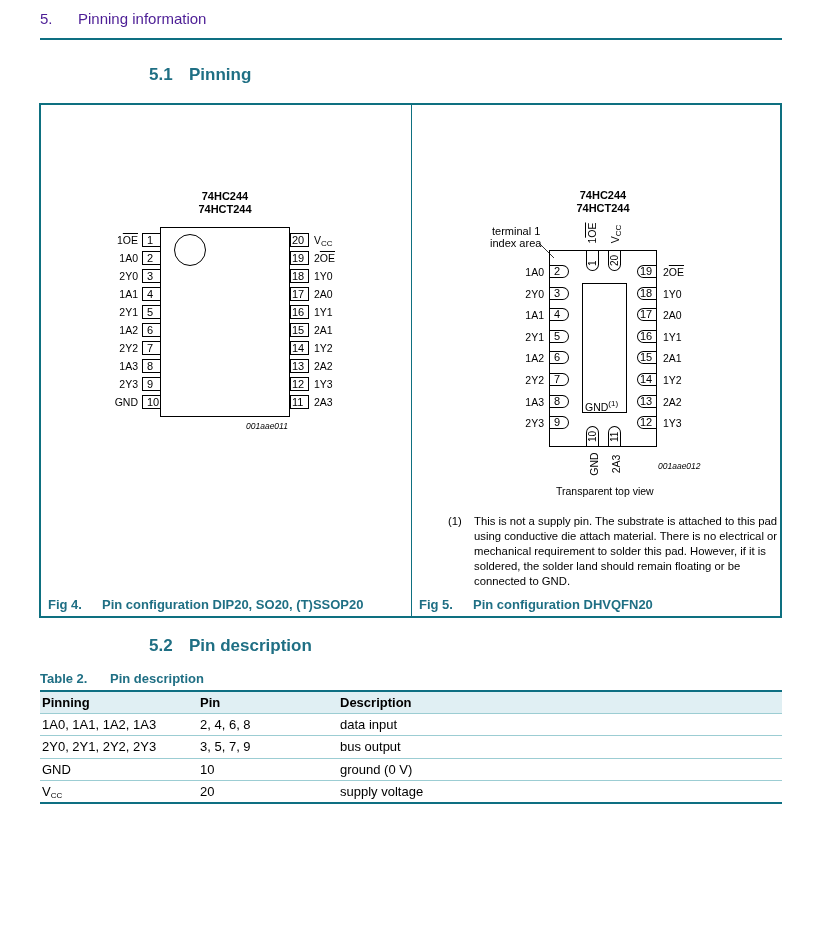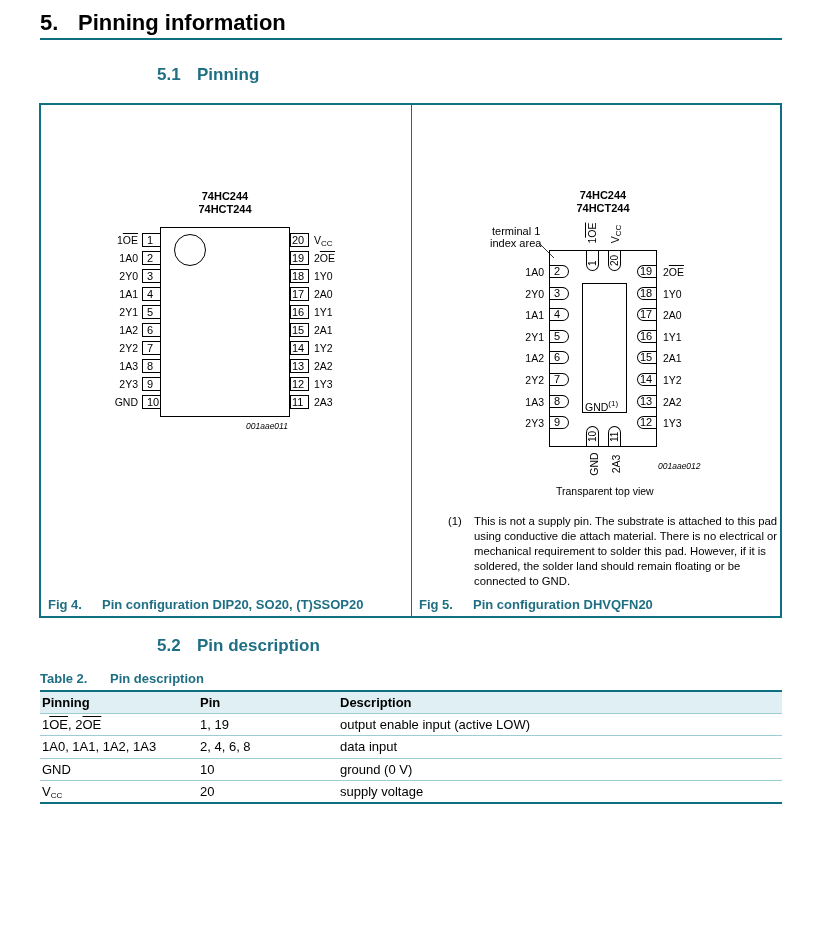--- a/index.html
+++ b/index.html
@@ -1,24 +1,24 @@
 <!DOCTYPE html>
 <html><head>
   <meta charset="utf-8">
   <style>
     * { box-sizing: border-box; margin: 0; padding: 0; }
     html, body { width: 835px; height: 940px; background: #ffffff; overflow: hidden; }
     body { position: relative; font-family: "Liberation Sans", sans-serif; color: #000; }
 
-    .h1 { position: absolute; left: 40px; top: 10px; font-size: 22px; font-weight: bold; color: #000000; }
+    .h1 { position: absolute; left: 40px; top: 10px; font-size: 15px; font-weight: normal; color: #4c1d95; }
     .h1 .num { display: inline-block; width: 38px; }
     .h1-rule { position: absolute; left: 40px; top: 38px; width: 742px; height: 2px; background: #0e6f82; }
 
     .h2 { position: absolute; left: 149px; font-size: 17px; font-weight: bold; color: #1f6f84; }
-    .h2 .num { display: inline-block; width: 40px; margin-left: 8px; }
+    .h2 .num { display: inline-block; width: 40px; }
 
     .figbox { position: absolute; left: 39px; top: 103px; width: 743px; height: 515px; border: 2px solid #0e7080; }
     .figdiv { position: absolute; left: 370px; top: 0; width: 1px; height: 511px; background: #0e7080; }
 
     .caption { position: absolute; font-size: 13px; font-weight: bold; color: #1f6f84; white-space: nowrap; }
     .caption .lbl { display: inline-block; width: 54px; }
 
     .pkgtitle { position: absolute; font-size: 11px; font-weight: bold; text-align: center; line-height: 13px; }
 
     
@@ -222,30 +222,30 @@
 <table>
   <thead>
     <tr>
       <th class="c1">Pinning</th>
       <th class="c2">Pin</th>
       <th>Description</th>
     </tr>
   </thead>
   <tbody>
     <tr>
-      <td>1<span class="ol">OE</span>, 2<span class="ol">OE</span></td>
-      <td>1, 19</td>
-      <td>output enable input (active LOW)</td>
-    </tr>
-    <tr>
       <td>1A0, 1A1, 1A2, 1A3</td>
       <td>2, 4, 6, 8</td>
       <td>data input</td>
     </tr>
     <tr>
+      <td>2Y0, 2Y1, 2Y2, 2Y3</td>
+      <td>3, 5, 7, 9</td>
+      <td>bus output</td>
+    </tr>
+    <tr>
       <td>GND</td>
       <td>10</td>
       <td>ground (0 V)</td>
     </tr>
     <tr>
       <td>V<span class="sub">CC</span></td>
       <td>20</td>
       <td>supply voltage</td>
     </tr>
   </tbody>

